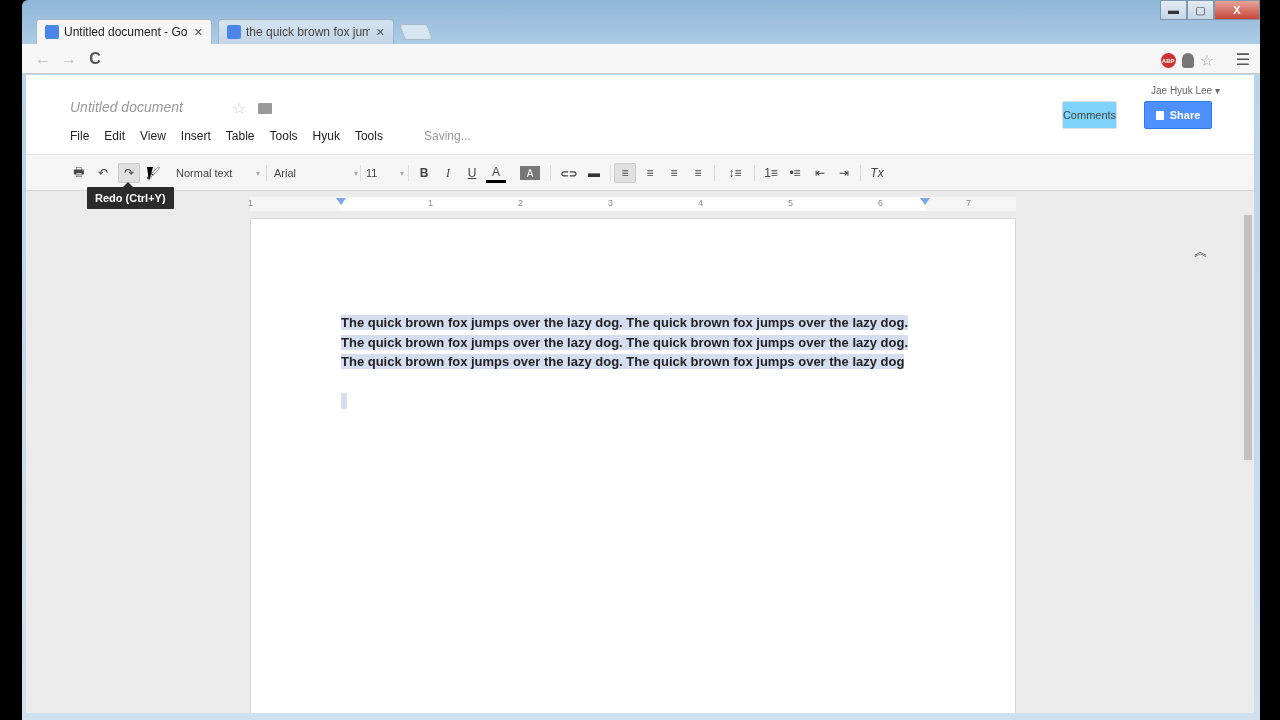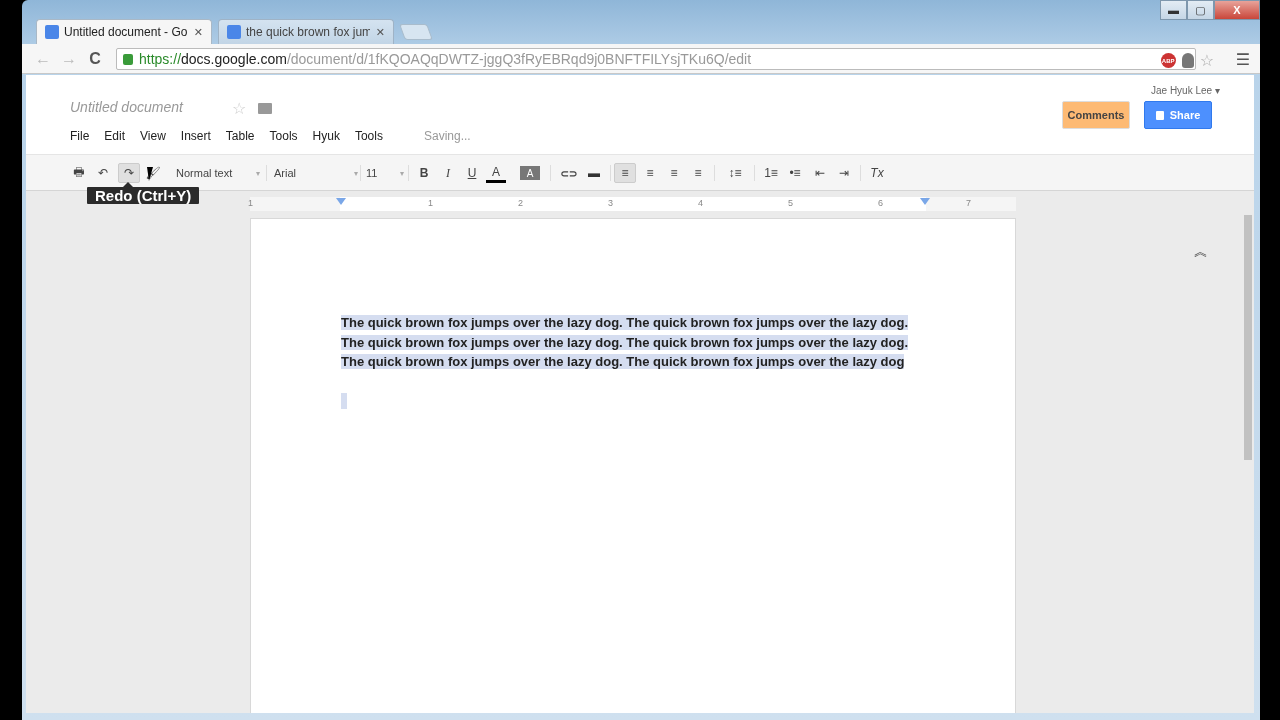--- a/index.html
+++ b/index.html
@@ -31,30 +31,30 @@
 #menuicon{position:absolute;right:10px;top:6px;font-size:16px;color:#555}
 #app{position:absolute;left:4px;top:75px;width:1228px;height:638px;background:#ebebeb;overflow:hidden}
 #header{position:absolute;left:0;top:0;width:100%;height:79px;background:#fff}
 #doctitle{position:absolute;left:44px;top:24px;font-size:14px;font-style:italic;color:#999}
 #staricon{position:absolute;left:206px;top:24px;font-size:16px;color:#ccc}
 #foldericon{position:absolute;left:232px;top:28px;width:14px;height:11px;background:#999;border-radius:1px}
 #menubar{position:absolute;left:44px;top:54px;display:flex;gap:0;font-size:12px;color:#222}
 #menubar span{margin-right:15px}
 #saving{position:absolute;left:398px;top:54px;font-size:12px;color:#999}
 #user{position:absolute;left:1125px;top:10px;font-size:10px;color:#666}
-#comments{position:absolute;left:1036px;top:26px;width:68px;height:28px;background:#fdba74;border:1px solid #ddd;border-radius:2px;font-size:11px;font-weight:bold;color:#444;display:flex;align-items:center;justify-content:center}
+#comments{position:absolute;left:1036px;top:26px;width:55px;height:28px;background:#7dd3fc;border:1px solid #ddd;border-radius:2px;font-size:11px;font-weight:normal;color:#444;display:flex;align-items:center;justify-content:center}
 #share{position:absolute;left:1118px;top:26px;width:68px;height:28px;background:#4d90fe;border:1px solid #3079ed;border-radius:2px;font-size:11px;font-weight:bold;color:#fff;display:flex;align-items:center;justify-content:center;gap:6px}
 #share .lk{width:8px;height:9px;background:#fff;border-radius:1px}
 #tbar{position:absolute;left:0;top:79px;width:100%;height:37px;background:#f5f5f5;border-bottom:1px solid #d5d5d5;border-top:1px solid #e5e5e5}
 .tb{position:absolute;top:8px;height:20px;display:flex;align-items:center;justify-content:center;font-size:12px;color:#444}
 .tb.sel{background:#e0e0e0;border:1px solid #ccc;border-radius:2px}
 .dd{font-size:11px;color:#444}
 .dd .car{color:#aaa;font-size:8px;margin-left:8px}
 .sep{position:absolute;top:10px;width:1px;height:16px;background:#ddd}
-#tooltip{position:absolute;left:61px;top:112px;background:#2b2b2b;color:#fff;font-size:15px;font-weight:bold;padding:0 8px;border-radius:1px}
+#tooltip{position:absolute;left:61px;top:112px;background:#2b2b2b;color:#fff;font-size:11px;font-weight:bold;padding:5px 8px;border-radius:1px}
 #tooltip:before{content:"";position:absolute;left:36px;top:-5px;border:5px solid transparent;border-top:none;border-bottom-color:#2b2b2b}
 #ruler{position:absolute;left:224px;top:122px;width:766px;height:14px;background:#f5f5f5;font-size:9px;color:#888}
 #ruler .inner{position:absolute;left:90px;top:0;width:586px;height:14px;background:#fff}
 #ruler .n{position:absolute;top:1px}
 #ruler .marker{position:absolute;top:1px;width:0;height:0;border-left:5px solid transparent;border-right:5px solid transparent;border-top:7px solid #7aa7e8}
 #page{position:absolute;left:224px;top:143px;width:766px;height:520px;background:#fff;border:1px solid #d8d8d8}
 #body{position:absolute;left:90px;top:94px;width:582px;font-size:13px;font-weight:bold;line-height:19.6px;color:#222}
 #body .hl{background:#d5ddf0}
 #caret{position:absolute;left:90px;top:174px;width:6px;height:16px;background:#d5ddf0}
 #collapse{position:absolute;left:1168px;top:88px;font-size:14px;color:#555}
@@ -81,26 +81,20 @@
       <div class="min">▬</div>
       <div class="max">▢</div>
       <div class="close">X</div>
     </div>
   </div>
 
   <div id="toolbar">
     <span class="navbtn" style="margin-left:8px">←</span>
     <span class="navbtn">→</span>
     <span class="navbtn reload">C</span>
-    <div id="omnibox">
-      <span class="lock"></span>
-      <span class="scheme">https://</span>
-        <span class="host">docs.google.com</span>
-        <span>/document/d/1fKQOAQqDWTZ-jggQ3fRyEBRqd9j0BNFTFILYsjTKu6Q/edit</span>
-    </div>
     <div id="ext">
       <span class="abp">ABP</span>
       <span class="bulb"></span>
       <span class="star">☆</span>
     </div>
     <span id="menuicon">☰</span>
   </div>
 
   <div id="app">
     <div id="header">

